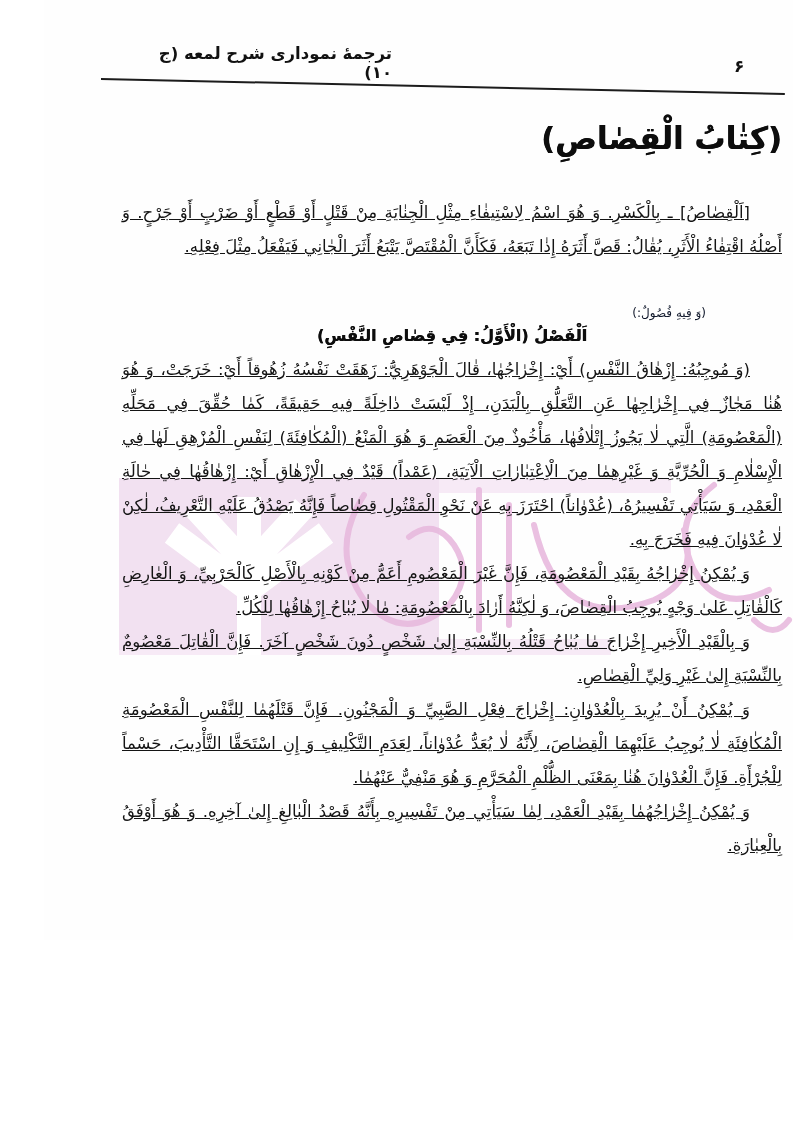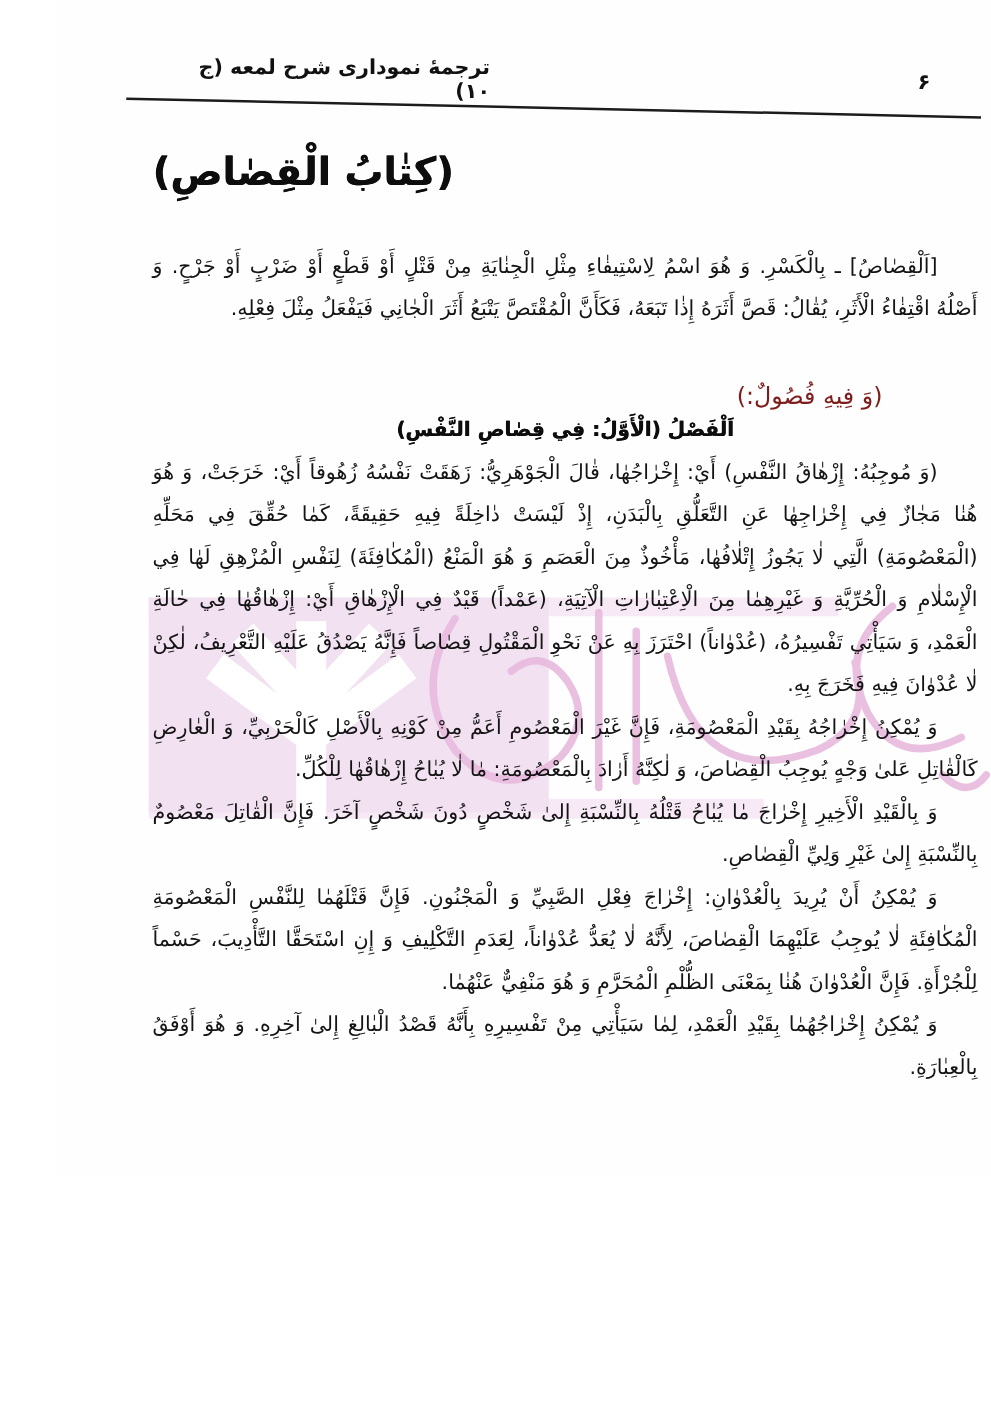--- a/index.html
+++ b/index.html
@@ -57,60 +57,62 @@
   }
   
   .content {
     position: absolute;
     left: 78px;
     top: 120px;
     width: 660px;
     z-index: 1;
   }
   .book-title {
-    text-align: left;
+    text-align: right;
     direction: rtl;
     font-size: 31px;
     font-weight: bold;
     color: #0d0d0d;
     margin: 0 0 0 0;
     letter-spacing: 0;
     text-shadow: 0.4px 0 0 #0d0d0d;
   }
   .arabic {
     direction: rtl;
     text-align: justify;
     font-size: 16.5px;
     line-height: 34px;
     color: #141414;
     margin: 0;
   }
   .intro {
     margin-top: 40px;
     text-indent: 32px;
+    text-decoration: underline;
   }
   .sections-note {
     direction: rtl;
     text-align: right;
     padding-right: 76px;
-    font-size: 19px;
+    font-size: 12px;
     margin-top: 42px;
-    color: #7f1d1d;
+    color: #0f172a;
   }
   .chapter-heading {
     direction: rtl;
     text-align: center;
     font-size: 16px;
     font-weight: bold;
     color: #0d0d0d;
     margin: 6px 0 8px 0;
     text-shadow: 0.4px 0 0 #0d0d0d;
   }
   .para {
     text-indent: 32px;
+    text-decoration: underline;
   }
   
   .scan-note {
     position: absolute;
     left: 508px;
     top: 1086px;
     font-family: "Liberation Sans", sans-serif;
     font-size: 17px;
     color: #0f766e;
     z-index: 1;

